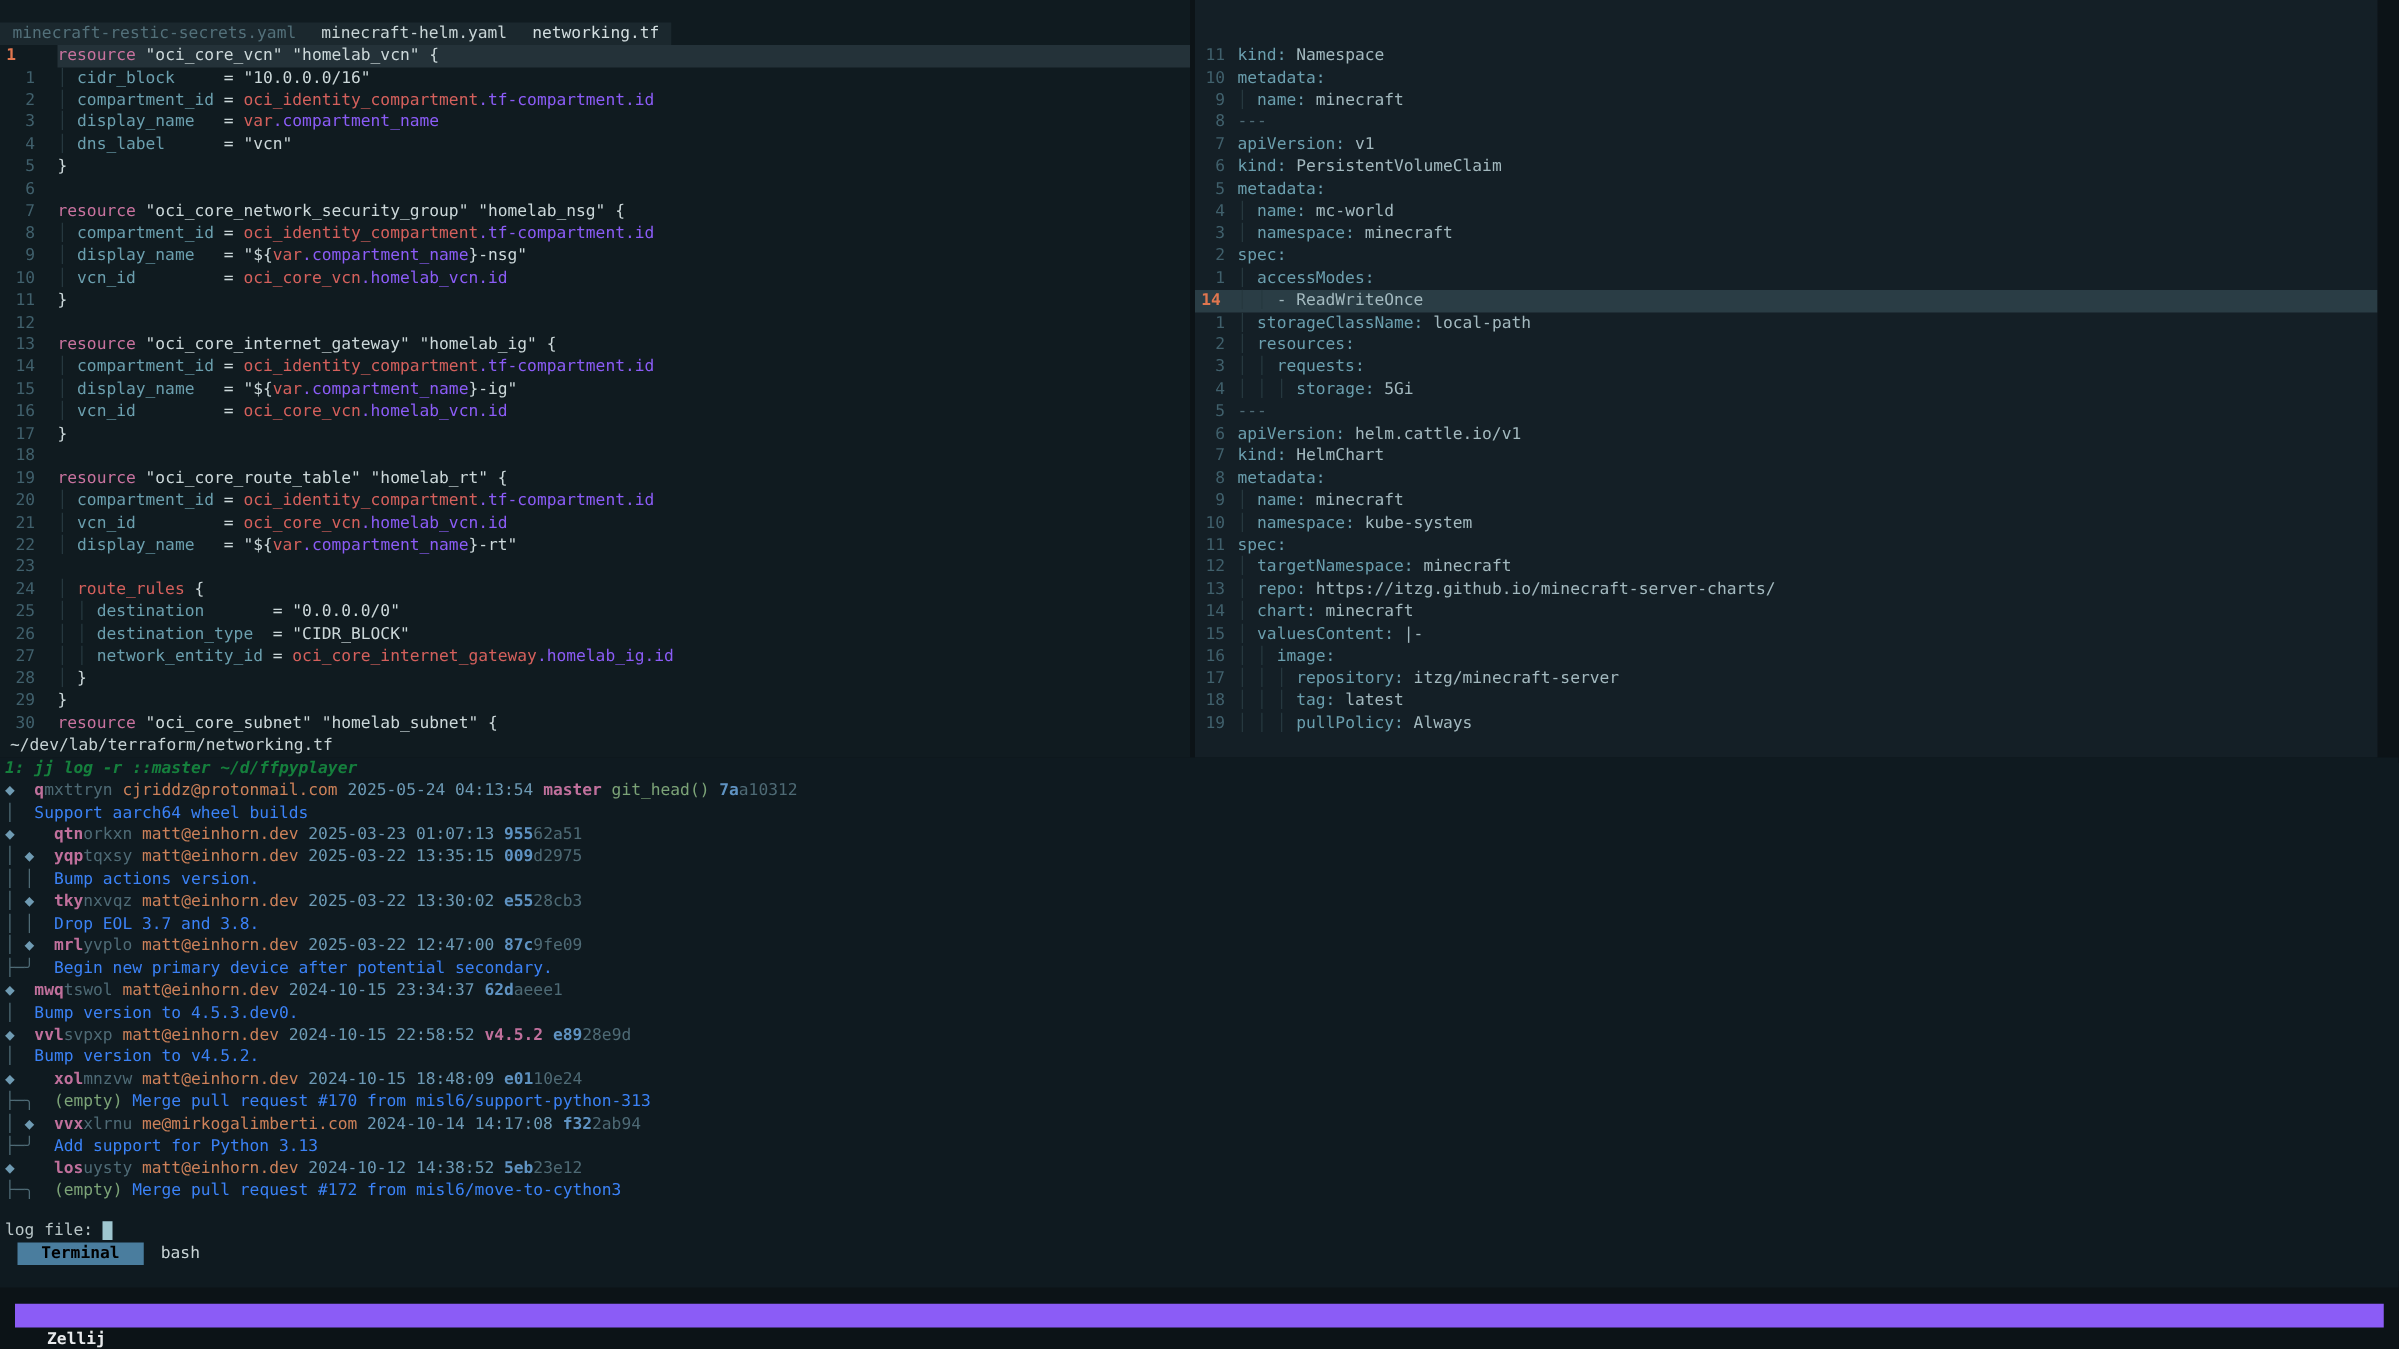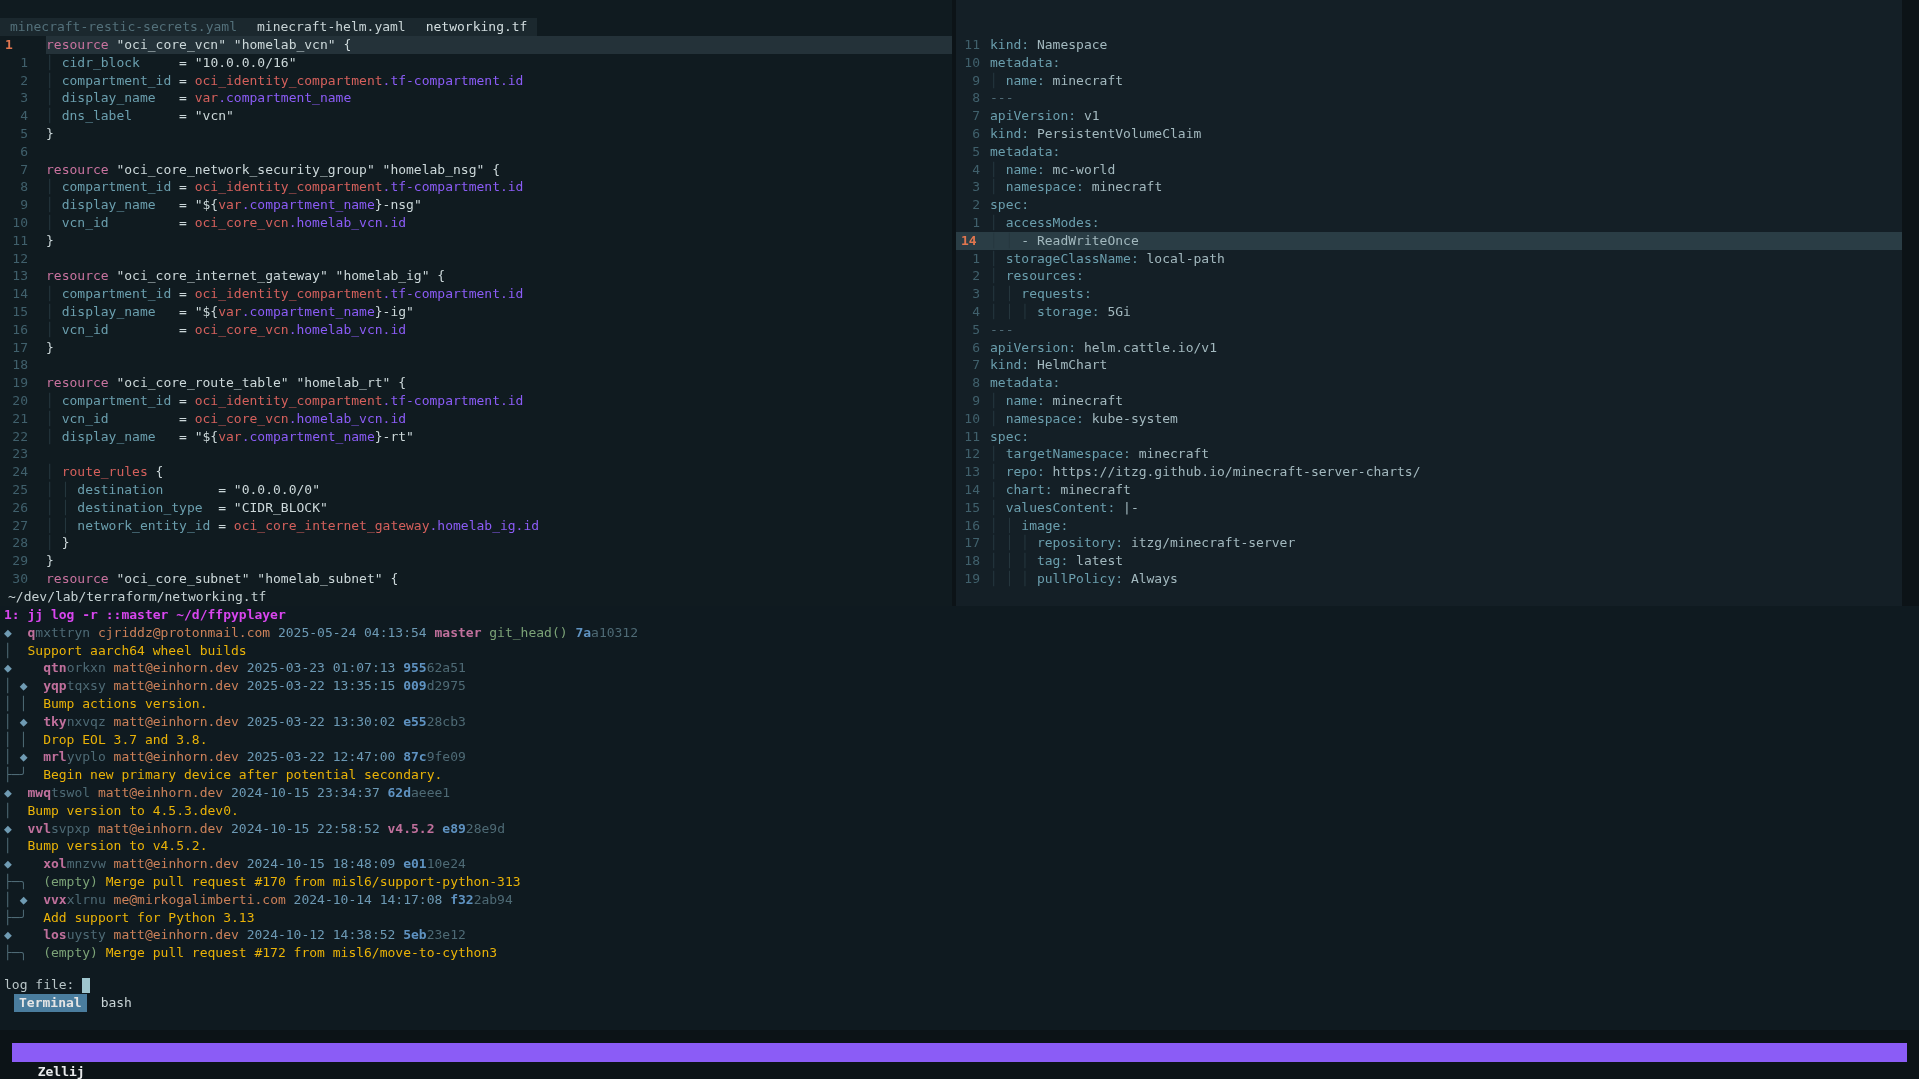--- a/index.html
+++ b/index.html
@@ -38,30 +38,30 @@
   .c-ref{color:#8b5cf6;}
   .c-g{color:#26383f;}
   .c-dim{color:#4e6a75;}
   .c-val{color:#a3b9bf;}
   .c-node{color:#6f9bb3;}
   .c-mag{color:#c0709c;font-weight:bold;}
   .c-org{color:#cc8159;}
   .c-time{color:#6d9ab5;}
   .c-blu{color:#5f93c2;font-weight:bold;margin-top:10px;}
   .c-grn{color:#7ca377;}
-  .c-t{color:#eab308;}
+  .c-t{color:#3b82f6;}
 
   
-  .term-title{height:17.8px;padding-left:4px;white-space:pre;color:#d946ef;font-weight:bold;}
+  .term-title{height:17.8px;padding-left:4px;white-space:pre;color:#15803d;font-weight:bold;font-style:italic;}
   .log-row{height:17.8px;padding-left:4px;white-space:pre;}
   .prompt-row{height:17.8px;margin-top:14px;padding-left:4px;white-space:pre;color:#b9c6c8;}
   .prompt-label{margin-top:23px;}
   .cursor-block{display:inline-block;width:8px;height:15px;background:#9fc6cf;vertical-align:middle;margin-left:8px;}
   .pane-tab-row{height:17.8px;padding-left:14px;white-space:pre;}
-  .term-chip{display:inline-block;background:#4a7d9e;color:#e5e5e5;font-weight:bold;padding:0 5px;}
+  .term-chip{display:inline-block;background:#4a7d9e;color:#000000;font-weight:bold;padding:0 19px;}
   .shell{color:#c9d4d6;margin-left:14px;text-align:right;}
 
   
   #zellij-bar{position:absolute;left:12px;right:12px;top:1043px;height:19px;background:#8b5cf6;white-space:pre;line-height:19px;}
   .zj-app{color:#e8eaec;font-weight:bold;padding-left:10px;margin-right:18px;}
 </style>
 </head>
 <body>
 
 <section class="pane" id="left-pane">

